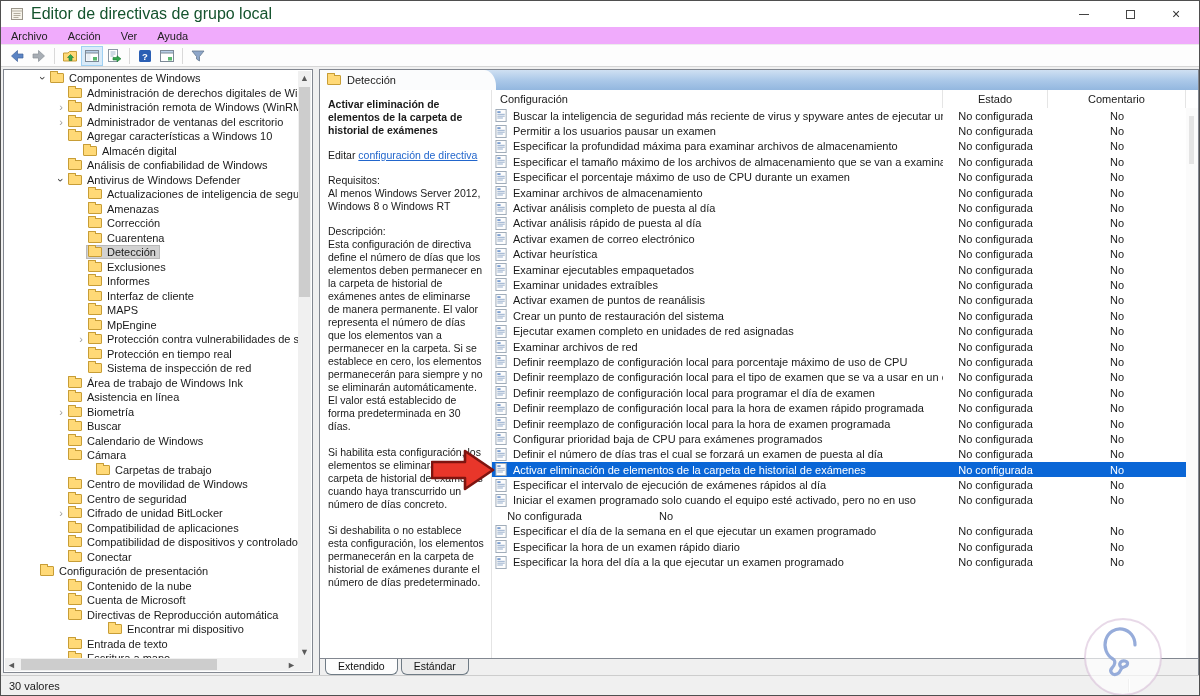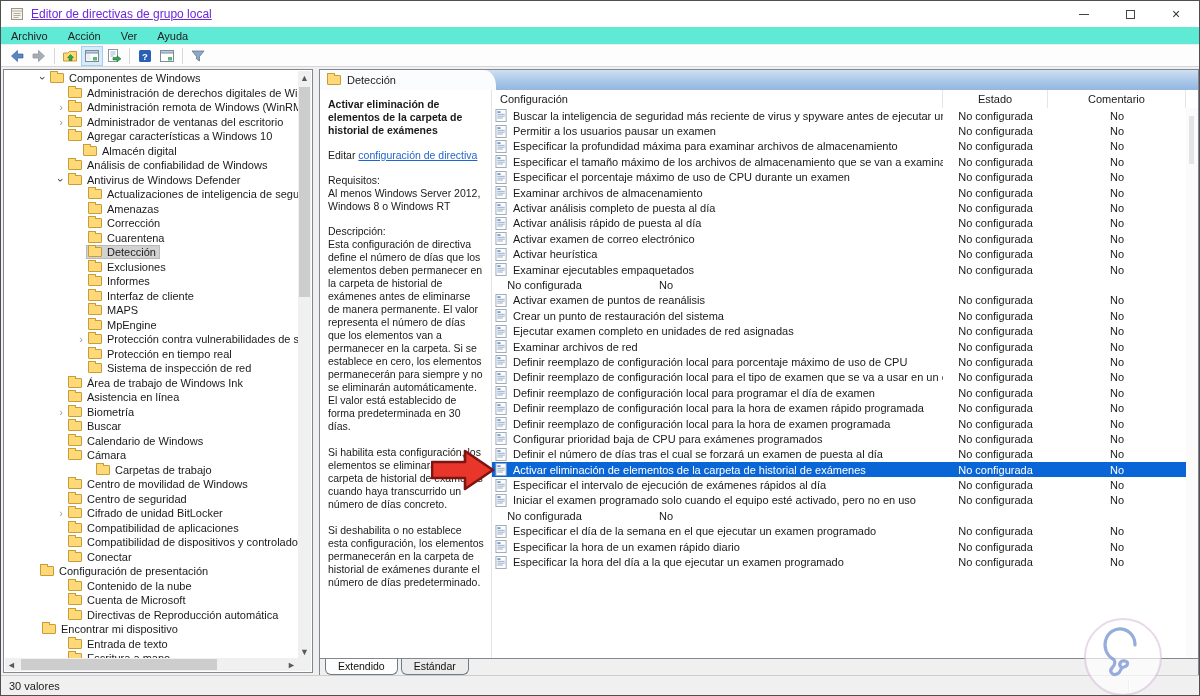--- a/index.html
+++ b/index.html
@@ -1,28 +1,28 @@
 <!DOCTYPE html>
 <html><head>
 <meta charset="utf-8">
 <style>
   * { margin:0; padding:0; box-sizing:border-box; }
   html,body { width:1200px; height:696px; font-family:"Liberation Sans", sans-serif; }
   .window{ position:relative; width:1200px; height:696px; background:#f0f0f0; border:1px solid #4f4f4f; overflow:hidden; font-size:11px; color:#1a1a1a;}
   
   .titlebar{ position:absolute; top:0; left:0; right:0; height:26px; background:#ffffff; display:flex; align-items:center; }
   .app-icon{ margin-left:8px; width:16px; height:16px; display:inline-flex; }
-  .title-text{ margin-left:6px; font-size:12px; color:#6d28d9;text-decoration:underline; }
+  .title-text{ margin-left:6px; font-size:16px; color:#14532d; }
   .win-controls{ margin-left:auto; display:flex; height:100%; }
   .ctl{ width:46px; height:100%; display:flex; align-items:center; justify-content:center; color:#333; }
   .ctl-min i{ display:block; width:10px; height:1px; background:#444; }
   .ctl-max i{ display:block; width:9px; height:9px; border:1px solid #444; }
   .ctl-close{ font-size:14px; line-height:1; }
   
-  .menubar{ position:absolute; top:26px; left:0; right:0; height:17px; background:#5eead4; display:flex; align-items:center; padding-left:10px; gap:20px; }
+  .menubar{ position:absolute; top:26px; left:0; right:0; height:17px; background:#f0abfc; display:flex; align-items:center; padding-left:10px; gap:20px; }
   .menu-item{ color:#222; }
   .toolbar{ position:absolute; top:43px; left:0; right:0; height:23px; background:#fdfdfd; border-top:1px solid #ececec; border-bottom:1px solid #d6d6d6; display:flex; align-items:center; padding-left:5px; }
   .tb-btn{ width:22px; height:20px; display:flex; align-items:center; justify-content:center; border:1px solid transparent; }
   .tb-btn.active{ background:#d9ebf9; border:1px solid #9fd0f2; }
   .tb-sep{ width:1px; height:16px; background:#d9d9d9; margin:0 4px; }
   
   .tree-pane{ position:absolute; left:2px; top:68px; width:310px; height:604px; background:#fff; border:1px solid #828790; }
   .tree-scroll{ position:absolute; left:1px; top:1px; right:14px; bottom:14px; overflow:hidden; }
   .tree-row{ height:14.5px; display:flex; align-items:center; white-space:nowrap; }
   .tw{ width:12px; flex:0 0 12px; text-align:center; font-size:11px; color:#9b9b9b; line-height:10px; }
@@ -428,21 +428,21 @@
             <span class="tlabel">Cuenta de Microsoft</span>
           </span>
         </div>
         <div class="tree-row" style="padding-left: 50px;">
           <span class="tw"></span>
           <span class="tsel">
             <span class="folder"></span>
             <span class="tlabel">Directivas de Reproducción automática</span>
           </span>
         </div>
-        <div class="tree-row" style="padding-left: 24px;">
+        <div class="tree-row" style="padding-left: 50px; margin-left: 40px;">
           <span class="tw"></span>
           <span class="tsel">
             <span class="folder"></span>
             <span class="tlabel">Encontrar mi dispositivo</span>
           </span>
         </div>
         <div class="tree-row" style="padding-left: 50px;">
           <span class="tw"></span>
           <span class="tsel">
             <span class="folder"></span>
@@ -650,20 +650,30 @@
                   <rect x="2.5" y="5.2" width="8" height="1" fill="#8fa8c8"></rect>
                   <rect x="2.5" y="7.2" width="8" height="1" fill="#8fa8c8"></rect>
                   <rect x="2.5" y="9.2" width="6" height="1" fill="#8fa8c8"></rect>
                 </svg>
                 <span>Examinar ejecutables empaquetados</span>
               </div>
               <div class="lr-estado">No configurada</div>
               <div class="lr-coment">No</div>
             </div>
             <div class="list-row">
+              <div class="lr-name">
+                <svg width="13" height="13" viewBox="0 0 14 14">
+                  <rect x="1" y="0.5" width="11" height="13" fill="#fdfdfd" stroke="#9aa7b5"></rect>
+                  <rect x="2.5" y="2.5" width="3.5" height="1.6" fill="#5b87c5"></rect>
+                  <rect x="2.5" y="5.2" width="8" height="1" fill="#8fa8c8"></rect>
+                  <rect x="2.5" y="7.2" width="8" height="1" fill="#8fa8c8"></rect>
+                  <rect x="2.5" y="9.2" width="6" height="1" fill="#8fa8c8"></rect>
+                </svg>
+                <span>Examinar unidades extraíbles</span>
+              </div>
               <div class="lr-estado">No configurada</div>
               <div class="lr-coment">No</div>
             </div>
             <div class="list-row">
               <div class="lr-name">
                 <svg width="13" height="13" viewBox="0 0 14 14">
                   <rect x="1" y="0.5" width="11" height="13" fill="#fdfdfd" stroke="#9aa7b5"></rect>
                   <rect x="2.5" y="2.5" width="3.5" height="1.6" fill="#5b87c5"></rect>
                   <rect x="2.5" y="5.2" width="8" height="1" fill="#8fa8c8"></rect>
                   <rect x="2.5" y="7.2" width="8" height="1" fill="#8fa8c8"></rect>

